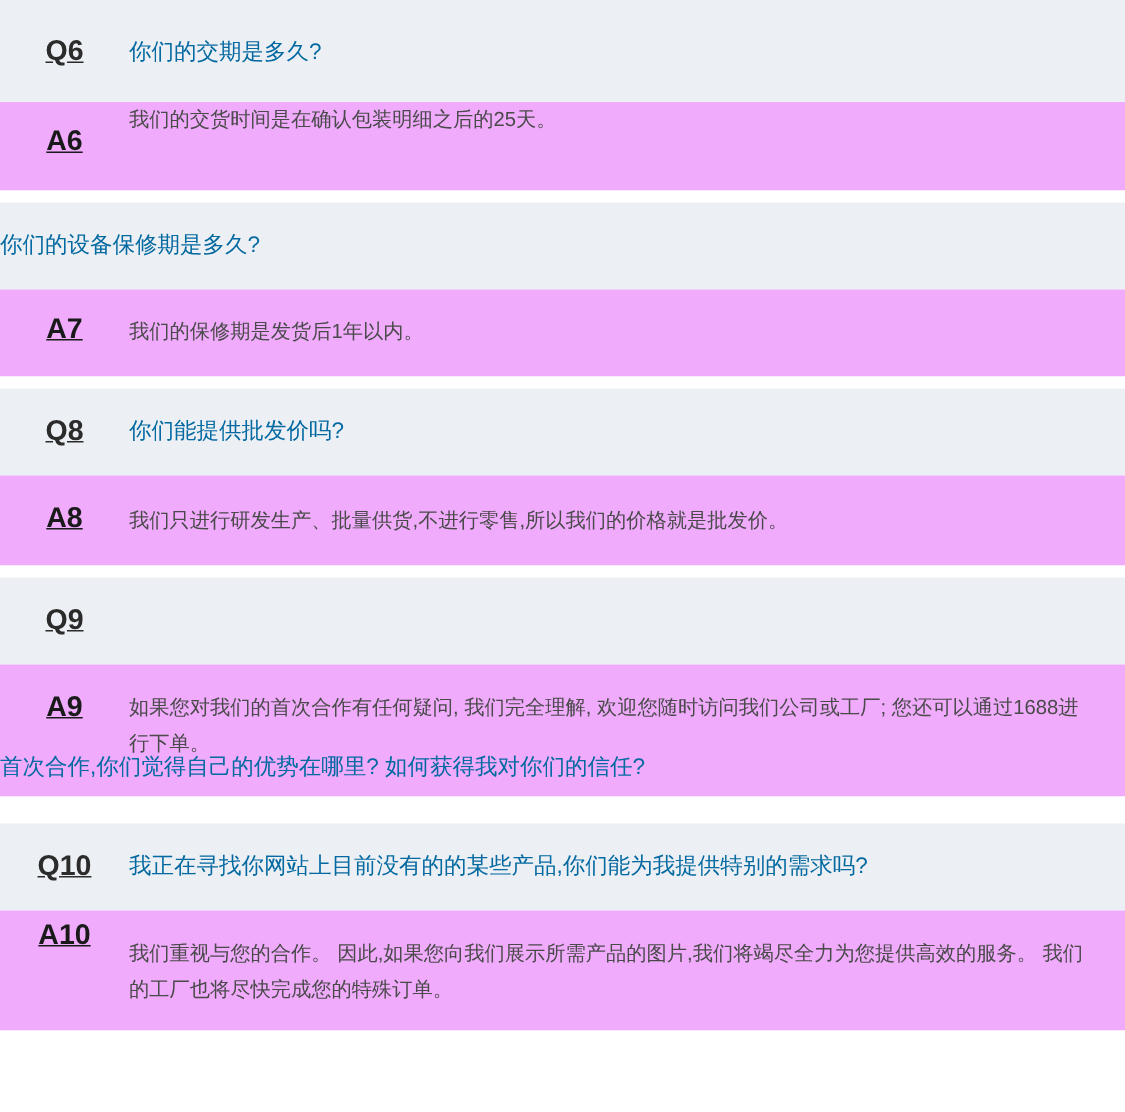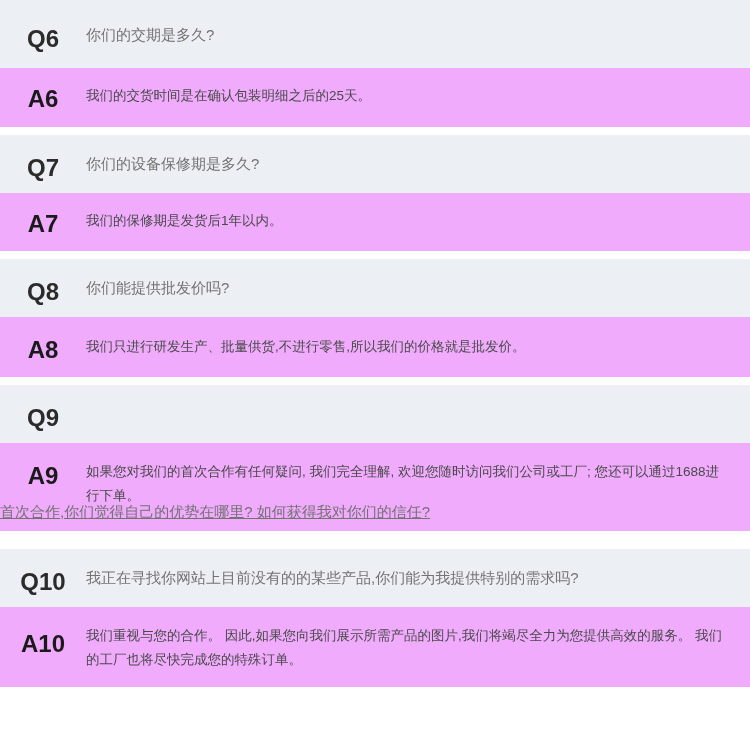--- a/index.html
+++ b/index.html
@@ -31,73 +31,74 @@
   }
   .row-a {
     background: #f0abfc;
   }
   .label {
     flex: 0 0 86px;
     width: 86px;
     box-sizing: border-box;
     text-align: center;
     font-weight: bold;
-    font-size: 24px;
+    font-size: 19px;
     color: #2b2b2b;
     line-height: 1.4;
     padding-top: 2px;
+    text-decoration: underline;
   }
   .label-a {
     color: #1a1a1a;
   }
   .text {
     flex: 1 1 auto;
     box-sizing: border-box;
     padding-right: 22px;
     line-height: 1.75;
   }
   .q-text {
     font-size: 15px;
-    color: #737373;
+    color: #0369a1;
   }
   .a-text {
     font-size: 13.5px;
     color: #4a4a4a;
   }
   
   .q6  { height: 68px; }
   .a6  { height: 59px; }
   .q7  { height: 58px; }
   .a7  { height: 58px; }
   .q8  { height: 58px; }
   .a8  { height: 60px; }
   .q9  { height: 58px; flex-direction: column; }
   .a9  { height: 88px; }
   .q10 { height: 58px; }
   .a10 { height: 80px; }
 
   .q6 .label  { padding-top: 22px; }
   .q6 .text   { padding-top: 22px; }
   .a6 .label  { padding-top: 14px; }
-  .a6 .text   { padding-top: 16px; }
+  .a6 .text   { }
   .q7 .label  { padding-top: 16px; }
   .q7 .text   { padding-top: 16px; }
   .a7 .label  { padding-top: 14px; }
   .a7 .text   { padding-top: 16px; }
   .q8 .label  { padding-top: 16px; }
   .q8 .text   { padding-top: 16px; }
   .a8 .label  { padding-top: 16px; }
   .a8 .text   { padding-top: 18px; }
   .q9 .label  { padding-top: 16px; }
-  .q9 .text   { padding-top: 28px; text-decoration: underline; }
+  .q9 .text   { padding-top: 28px; }
   .a9 .label  { padding-top: 16px; }
   .a9 .text   { padding-top: 17px; }
   .q10 .label { padding-top: 16px; }
   .q10 .text  { padding-top: 16px; }
-  .a10 .label { padding-top: 20px; }
+  .a10 .label { padding-top: 4px; }
   .a10 .text  { padding-top: 17px; }
 
   .spacer-sm { height: 8px; background: #ffffff; }
   .spacer-md { height: 18px; background: #ffffff; }
   .tail { height: 95px; background: #ffffff; }
 </style>
 </head>
 <body>
 
 <div class="faq">
@@ -110,21 +111,20 @@
     <div class="row row-a a6">
       <div class="label label-a">A6</div>
       <div class="text a-text">我们的交货时间是在确认包装明细之后的25天。</div>
     </div>
   </div>
 
   <div class="spacer-sm"></div>
 
   <div class="qa-block">
     <div class="row row-q q7">
-      <div class="label">Q7</div>
       <div class="text q-text">你们的设备保修期是多久?</div>
     </div>
     <div class="row row-a a7">
       <div class="label label-a">A7</div>
       <div class="text a-text">我们的保修期是发货后1年以内。</div>
     </div>
   </div>
 
   <div class="spacer-sm"></div>
 

